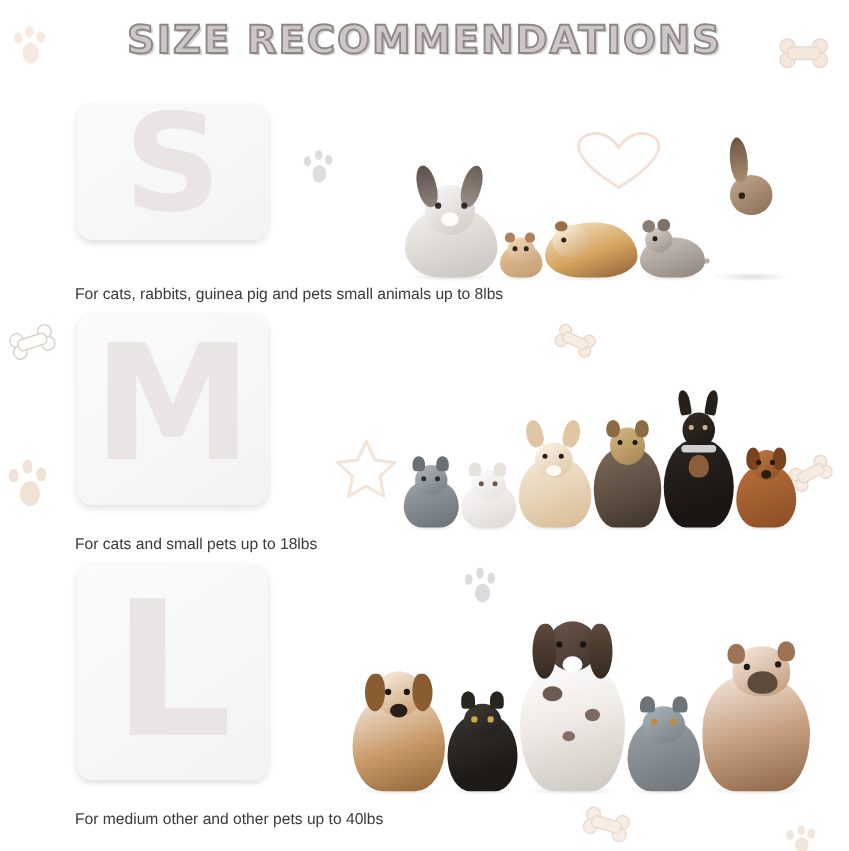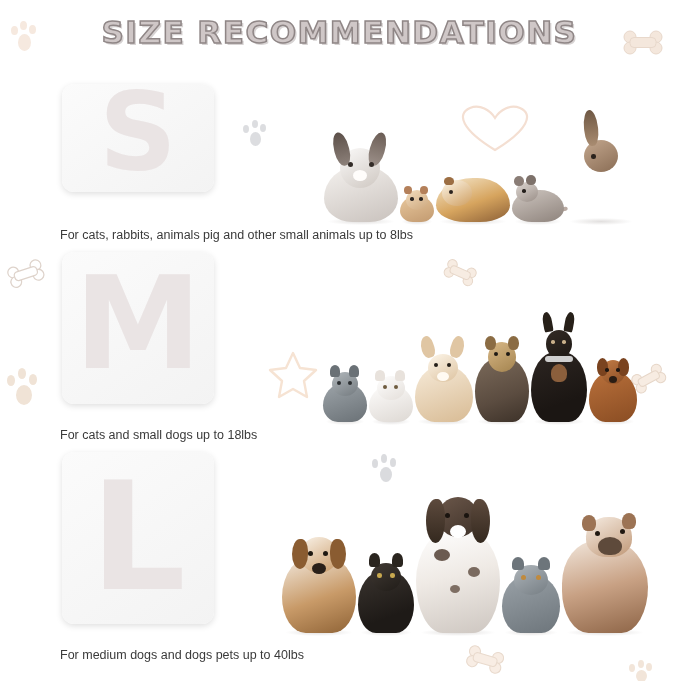--- a/index.html
+++ b/index.html
@@ -272,21 +272,21 @@
 <div class="title-wrap">
   <span class="title">SIZE RECOMMENDATIONS</span>
 </div>
 
 <div class="row row-s">
 
   <div class="card card-s">
     <div class="letter">S</div>
   </div>
 
-  <div class="caption cap-s">For cats, rabbits, animals pig and other small animals up to 8lbs</div>
+  <div class="caption cap-s">For cats, rabbits, guinea pig and pets small animals up to 8lbs</div>
 
   <div class="animals animals-s">
 
     <div class="animal" style="width:74px;height:96px;">
       <div class="ground-shadow"></div>
       <div class="body" style="height:56px;background:linear-gradient(160deg,#f4f1ee,#c9c2bd);"></div>
       <div class="head" style="width:40px;height:40px;left:16px;top:22px;background:linear-gradient(150deg,#fbfaf9,#cfc8c2);"></div>
       <div class="ear" style="width:15px;height:34px;left:10px;top:6px;background:linear-gradient(180deg,#5c5049,#8d817a);transform:rotate(-14deg);"></div>
       <div class="ear" style="width:15px;height:34px;left:46px;top:6px;background:linear-gradient(180deg,#6b5d55,#9c9089);transform:rotate(16deg);"></div>
       <div class="snout" style="width:14px;height:11px;left:29px;top:44px;background:#fffdfb;"></div>
@@ -333,21 +333,21 @@
 
   </div>
 </div>
 
 <div class="row row-m">
 
   <div class="card card-m">
     <div class="letter">M</div>
   </div>
 
-  <div class="caption cap-m">For cats and small dogs up to 18lbs</div>
+  <div class="caption cap-m">For cats and small pets up to 18lbs</div>
 
   <div class="animals animals-m">
 
     <div class="animal" style="width:44px;height:62px;">
       <div class="ground-shadow"></div>
       <div class="body" style="height:38px;border-radius:44% 44% 34% 34% / 56% 56% 44% 44%;background:linear-gradient(160deg,#9ca3a8,#6a7176);"></div>
       <div class="head" style="width:26px;height:24px;left:9px;top:12px;background:linear-gradient(150deg,#b2b8bc,#747b80);"></div>
       <div class="ear" style="width:10px;height:12px;left:7px;top:5px;border-radius:50% 50% 30% 30%;background:#6a7176;"></div>
       <div class="ear" style="width:10px;height:12px;left:26px;top:5px;border-radius:50% 50% 30% 30%;background:#6a7176;"></div>
       <div class="pad" style="position:absolute;width:4px;height:4px;left:14px;top:21px;background:#2b2f31;border-radius:50%;"></div>
@@ -410,21 +410,21 @@
 
   </div>
 </div>
 
 <div class="row row-l">
 
   <div class="card card-l">
     <div class="letter">L</div>
   </div>
 
-  <div class="caption cap-l">For medium dogs and dogs pets up to 40lbs</div>
+  <div class="caption cap-l">For medium other and other pets up to 40lbs</div>
 
   <div class="animals animals-l">
 
     <div class="animal" style="width:74px;height:120px;">
       <div class="ground-shadow"></div>
       <div class="body" style="height:78px;border-radius:44% 44% 32% 32% / 54% 54% 46% 46%;background:linear-gradient(160deg,#f4ece2 0%,#c89a68 55%,#8f6336 100%);"></div>
       <div class="head" style="width:38px;height:36px;left:18px;top:24px;background:linear-gradient(150deg,#faf3e9,#c99a67);"></div>
       <div class="ear" style="width:16px;height:30px;left:10px;top:26px;border-radius:50% 40% 50% 50%;background:#8a5c31;"></div>
       <div class="ear" style="width:16px;height:30px;left:48px;top:26px;border-radius:40% 50% 50% 50%;background:#8a5c31;"></div>
       <div class="snout" style="width:14px;height:11px;left:30px;top:50px;background:#2a2019;"></div>

